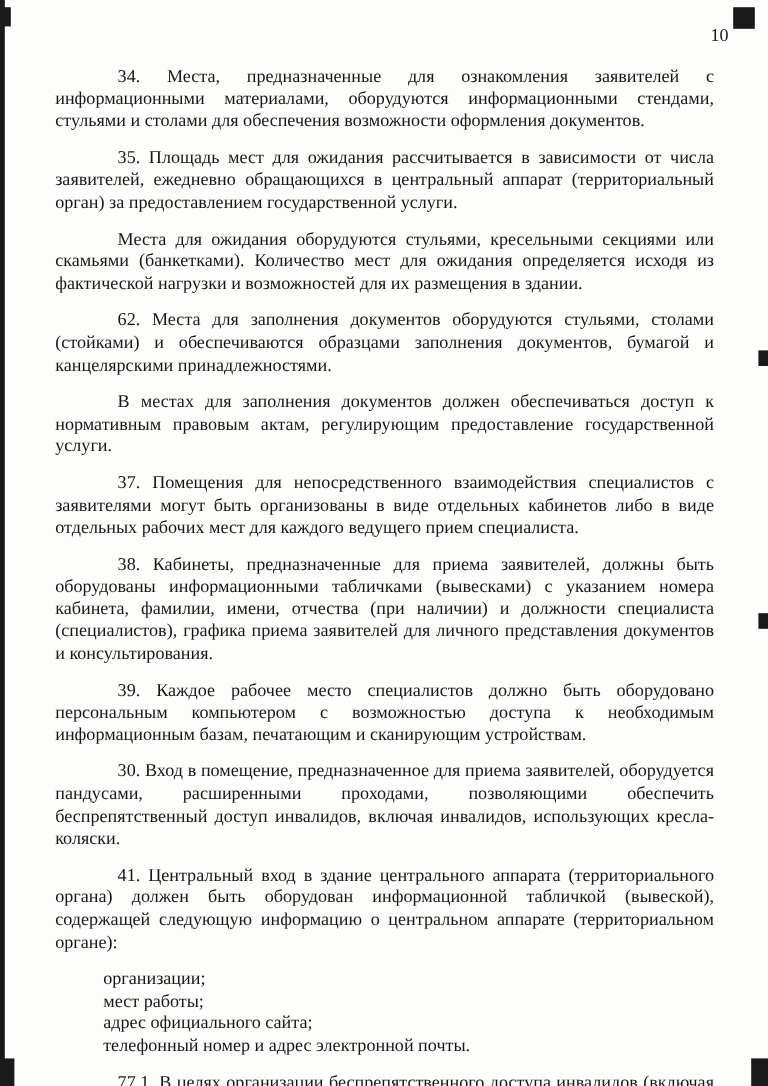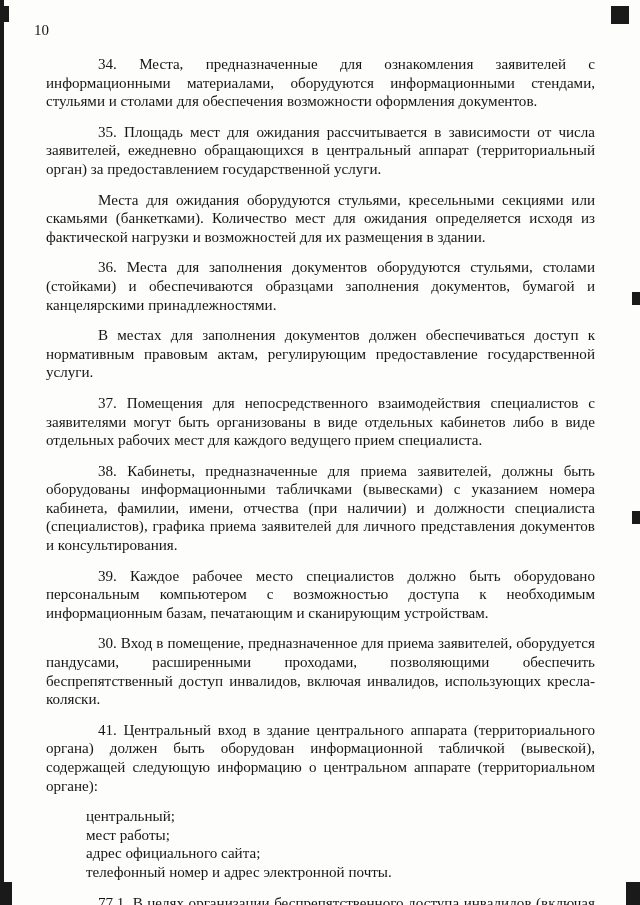--- a/index.html
+++ b/index.html
@@ -16,21 +16,21 @@
     color: #161616;
     overflow: hidden;
   }
   .content {
     position: absolute;
     top: 22px;
     left: 34px;
     right: 33px;
   }
   .page-number {
-    text-align: left;
+    text-align: right;
     font-size: 15px;
     margin: 0 0 16px 0;
   }
   .para {
     margin: 12px;
     font-size: 15.1px;
     line-height: 18.6px;
     text-align: justify;
     text-indent: 52px;
   }
@@ -66,27 +66,27 @@
   <div class="artifact a-right-mid-2"></div>
   <div class="artifact a-bottom-left"></div>
   <div class="artifact a-bottom-right"></div>
 
   <div class="content">
     <p class="page-number">10</p>
 
     <p class="para">34. Места, предназначенные для ознакомления заявителей с информационными материалами, оборудуются информационными стендами, стульями и столами для обеспечения возможности оформления документов.</p>
     <p class="para">35. Площадь мест для ожидания рассчитывается в зависимости от числа заявителей, ежедневно обращающихся в центральный аппарат (территориальный орган) за предоставлением государственной услуги.</p>
     <p class="para">Места для ожидания оборудуются стульями, кресельными секциями или скамьями (банкетками). Количество мест для ожидания определяется исходя из фактической нагрузки и возможностей для их размещения в здании.</p>
-    <p class="para">36. Места для заполнения документов оборудуются стульями, столами (стойками) и обеспечиваются образцами заполнения документов, бумагой и канцелярскими принадлежностями.</p>
+    <p class="para">62. Места для заполнения документов оборудуются стульями, столами (стойками) и обеспечиваются образцами заполнения документов, бумагой и канцелярскими принадлежностями.</p>
     <p class="para">В местах для заполнения документов должен обеспечиваться доступ к нормативным правовым актам, регулирующим предоставление государственной услуги.</p>
     <p class="para">37. Помещения для непосредственного взаимодействия специалистов с заявителями могут быть организованы в виде отдельных кабинетов либо в виде отдельных рабочих мест для каждого ведущего прием специалиста.</p>
     <p class="para">38. Кабинеты, предназначенные для приема заявителей, должны быть оборудованы информационными табличками (вывесками) с указанием номера кабинета, фамилии, имени, отчества (при наличии) и должности специалиста (специалистов), графика приема заявителей для личного представления документов и консультирования.</p>
     <p class="para">39. Каждое рабочее место специалистов должно быть оборудовано персональным компьютером с возможностью доступа к необходимым информационным базам, печатающим и сканирующим устройствам.</p>
     <p class="para">30. Вход в помещение, предназначенное для приема заявителей, оборудуется пандусами, расширенными проходами, позволяющими обеспечить беспрепятственный доступ инвалидов, включая инвалидов, использующих кресла-коляски.</p>
     <p class="para">41. Центральный вход в здание центрального аппарата (территориального органа) должен быть оборудован информационной табличкой (вывеской), содержащей следующую информацию о центральном аппарате (территориальном органе):</p>
-    <p class="list-line">центральный;</p>
+    <p class="list-line">организации;</p>
     <p class="list-line">мест работы;</p>
     <p class="list-line">адрес официального сайта;</p>
     <p class="list-line">телефонный номер и адрес электронной почты.</p>
     <p class="para">77.1. В целях организации беспрепятственного доступа инвалидов (включая инвалидов, использующих кресла-коляски и собак-проводников) к месту предоставления государственной услуги им обеспечиваются:</p>
   </div>
 
 </div>
 
 </body></html>

